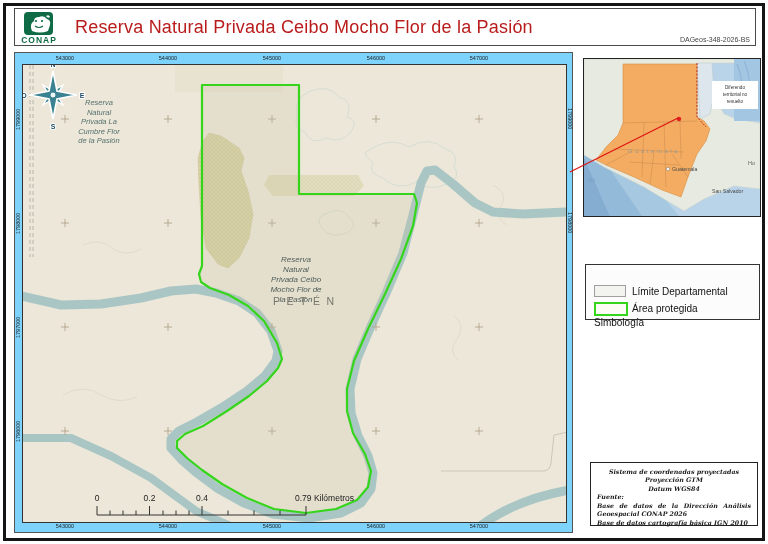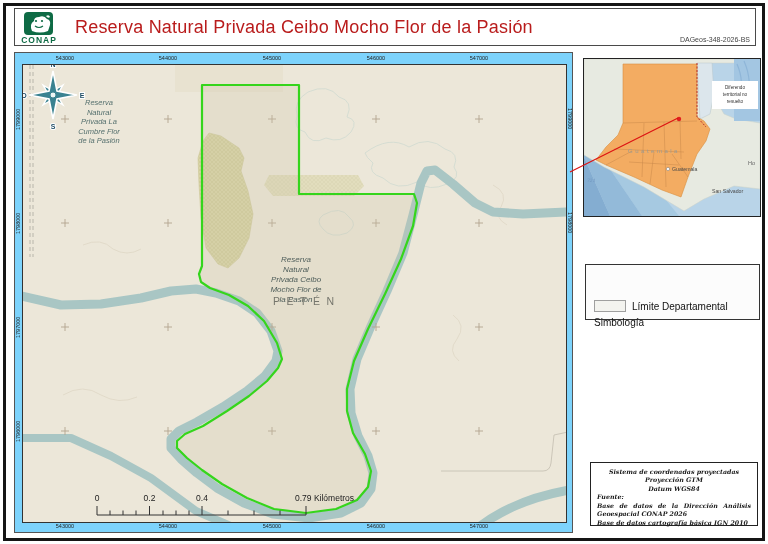--- a/index.html
+++ b/index.html
@@ -222,23 +222,27 @@
       <circle cx="95" cy="60" r="2.2" fill="#e02020"></circle>
     </svg>
   </div>
 
   <svg class="redline-overlay" viewBox="0 0 135 82">
     <line x1="12" y1="66" x2="120" y2="12" stroke="#dd1111" stroke-width="1.1"></line>
   </svg>
 
   <div class="legend">
     <div class="legend-title">Simbología</div>
-    <div class="legend-item" style="top:35px">
+    <div class="legend-item" style="top:20px">
       <span class="swatch sw-dept"></span>
       <span class="lab">Límite Departamental</span>
+    </div>
+    <div class="legend-item" style="top:37px">
+      <span class="swatch sw-prot"></span>
+      <span class="lab">Área protegida</span>
     </div>
   </div>
 
   <div class="credits">
     <div class="c">Sistema de coordenadas proyectadas</div>
     <div class="c">Proyección GTM</div>
     <div class="c">Datum WGS84</div>
     <div>Fuente:</div>
     <div class="j">Base de datos de la Dirección Análisis Geoespacial CONAP 2026</div>
     <div class="j">Base de datos cartografía básica IGN 2010</div>

